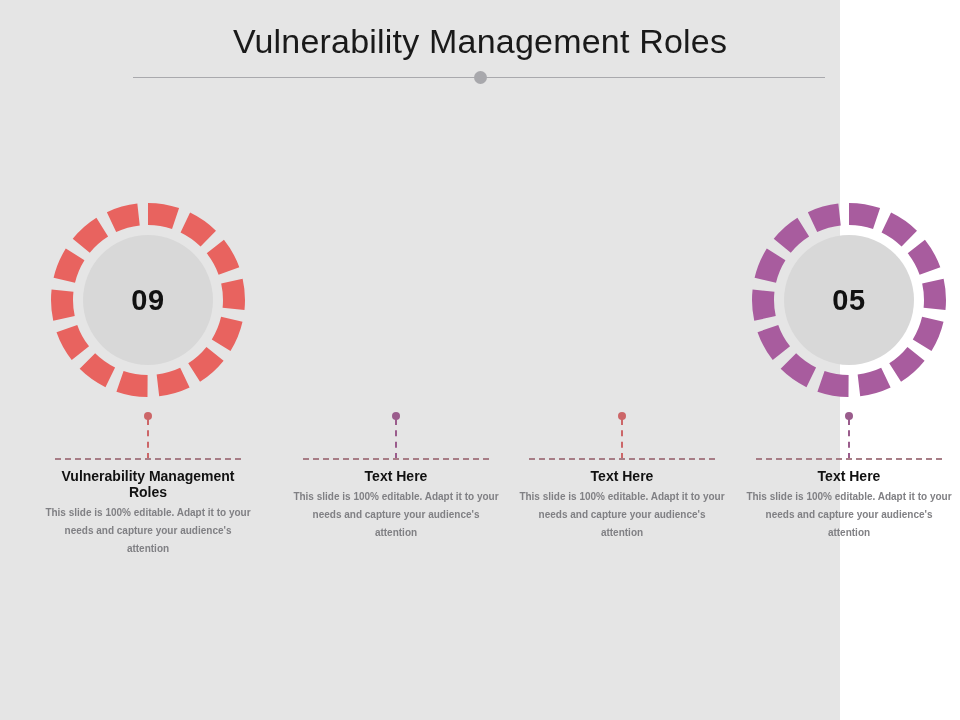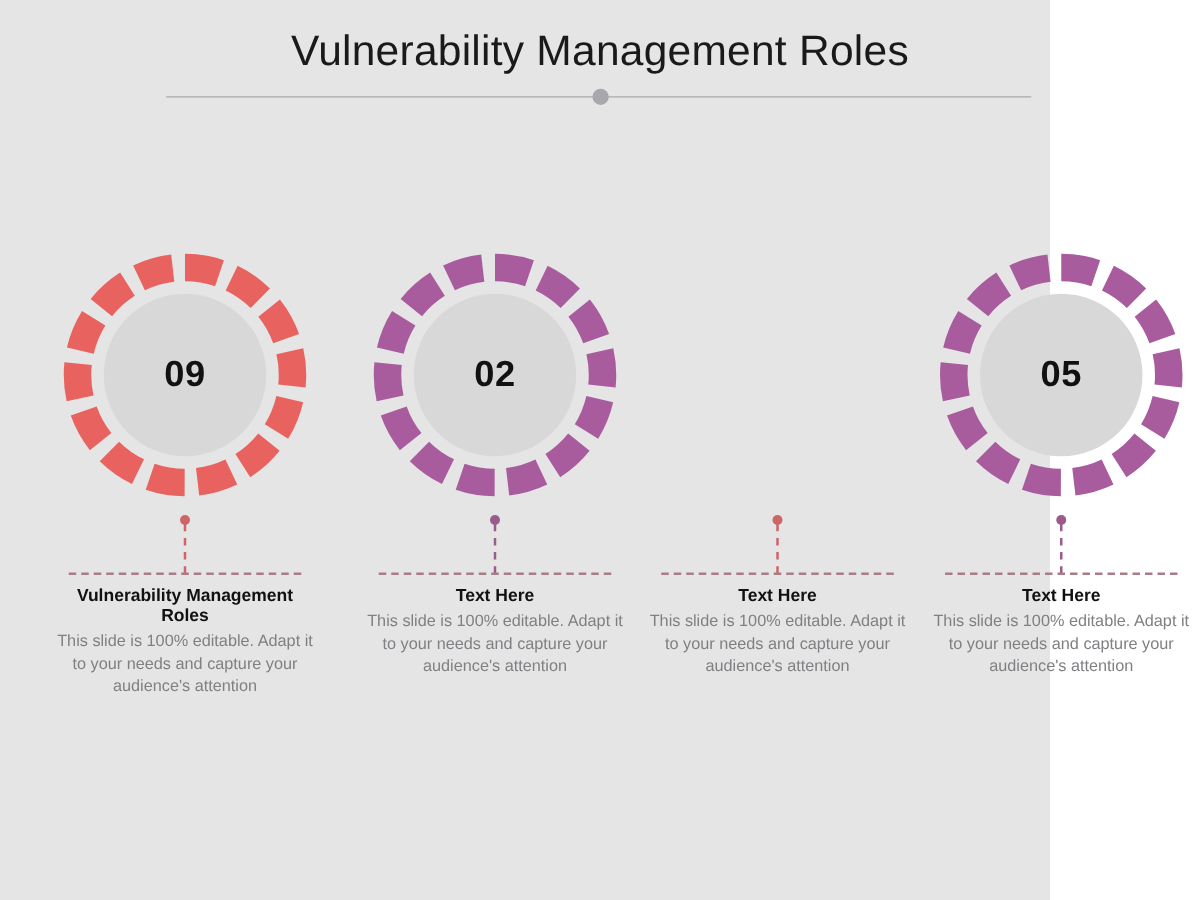--- a/index.html
+++ b/index.html
@@ -171,22 +171,22 @@
   }
   .head-line {
     font-size: 14px;
     font-weight: bold;
     color: #111111;
     line-height: 16px;
     margin: 0 0 4px 0;
     padding: 0 8px;
   }
   .body-text {
-    font-size: 13px;
-    font-weight: 400;
+    font-size: 10px;
+    font-weight: 700;
     color: #808084;
     line-height: 18px;
     margin: 0;
     padding: 0 10px;
   }
 </style>
 </head>
 <body>
 
 <div class="slide">
@@ -214,27 +214,20 @@
         <div class="pin-stem" style="border-left-color: rgb(204, 102, 104);"></div>
         <div class="h-dashed"></div>
       </div>
       <div class="text-block">
         <p class="head-line">Vulnerability Management Roles</p>
         <p class="body-text">This slide is 100% editable. Adapt it to your needs and capture your audience's attention</p>
       </div>
     </div>
 
     <div class="column col-1">
-      <div class="ring-holder">
-        <svg class="ring-svg" viewBox="0 0 200 200">
-          <circle class="ring-track" cx="100" cy="100" r="86" fill="none" stroke-width="22" stroke="#A85C9E" stroke-dasharray="28.09 10.51" transform="rotate(-90 100 100)"></circle>
-        </svg>
-        <div class="inner-disc"></div>
-        <div class="step-number">02</div>
-      </div>
       <div class="connector">
         <div class="pin-dot" style="background: rgb(154, 92, 140);"></div>
         <div class="pin-stem" style="border-left-color: rgb(154, 92, 140);"></div>
         <div class="h-dashed"></div>
       </div>
       <div class="text-block">
         <p class="head-line">Text Here</p>
         <p class="body-text">This slide is 100% editable. Adapt it to your needs and capture your audience's attention</p>
       </div>
     </div>

